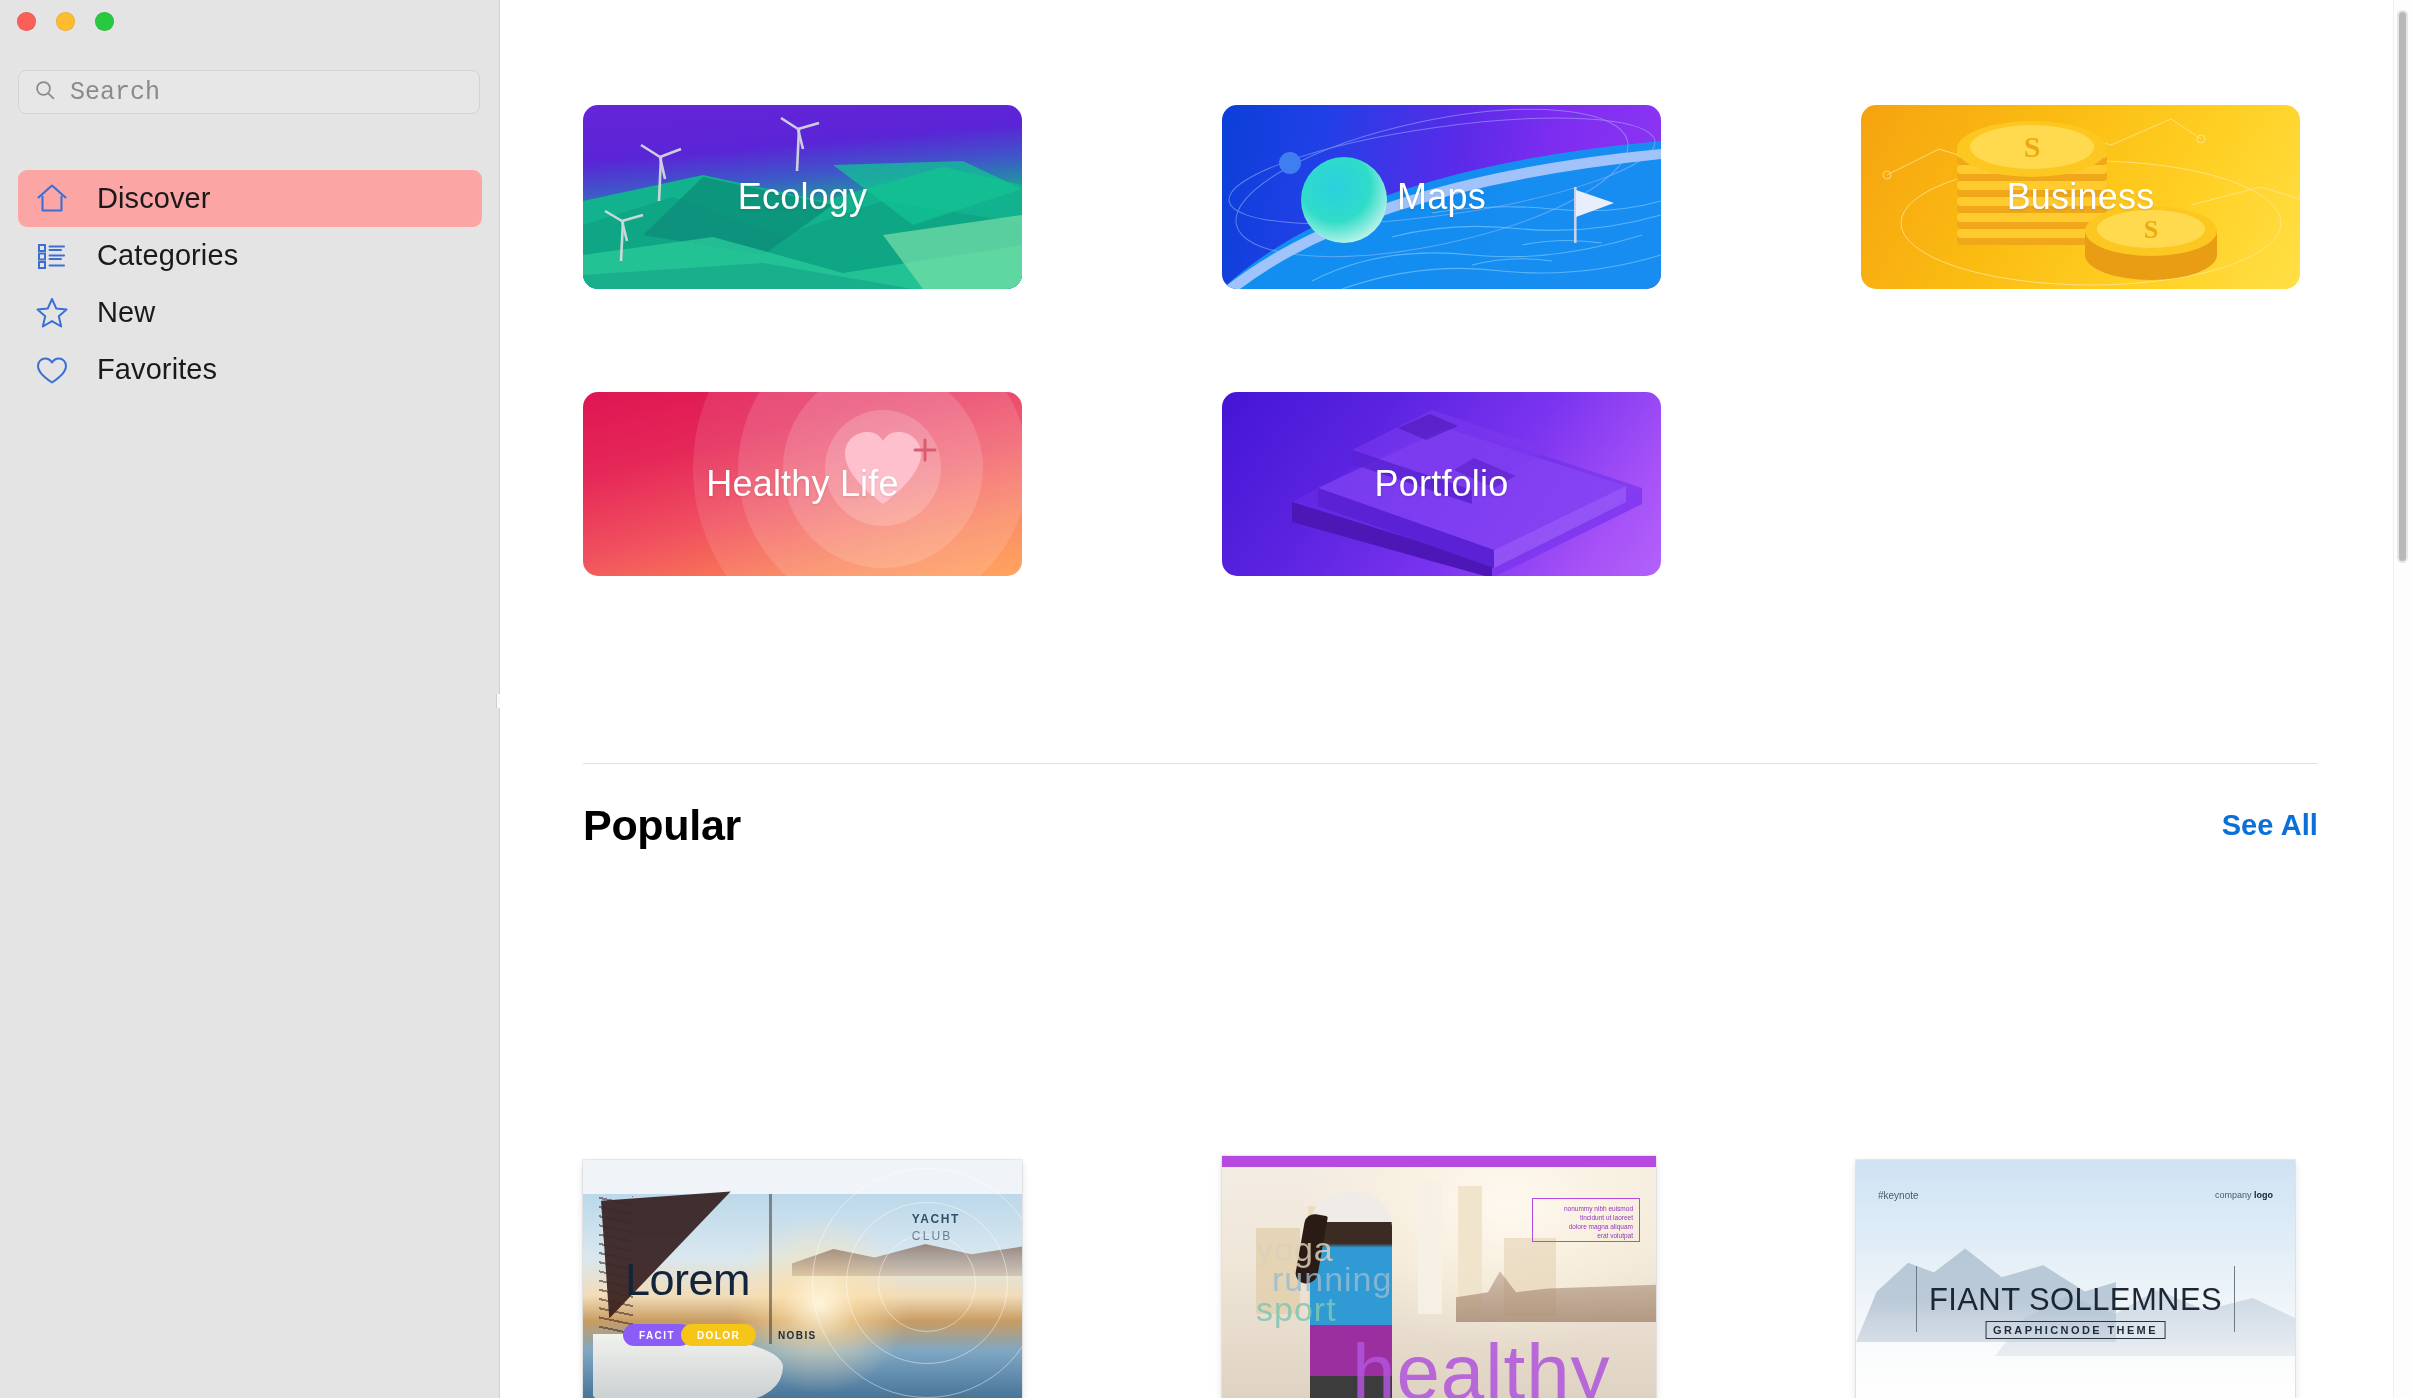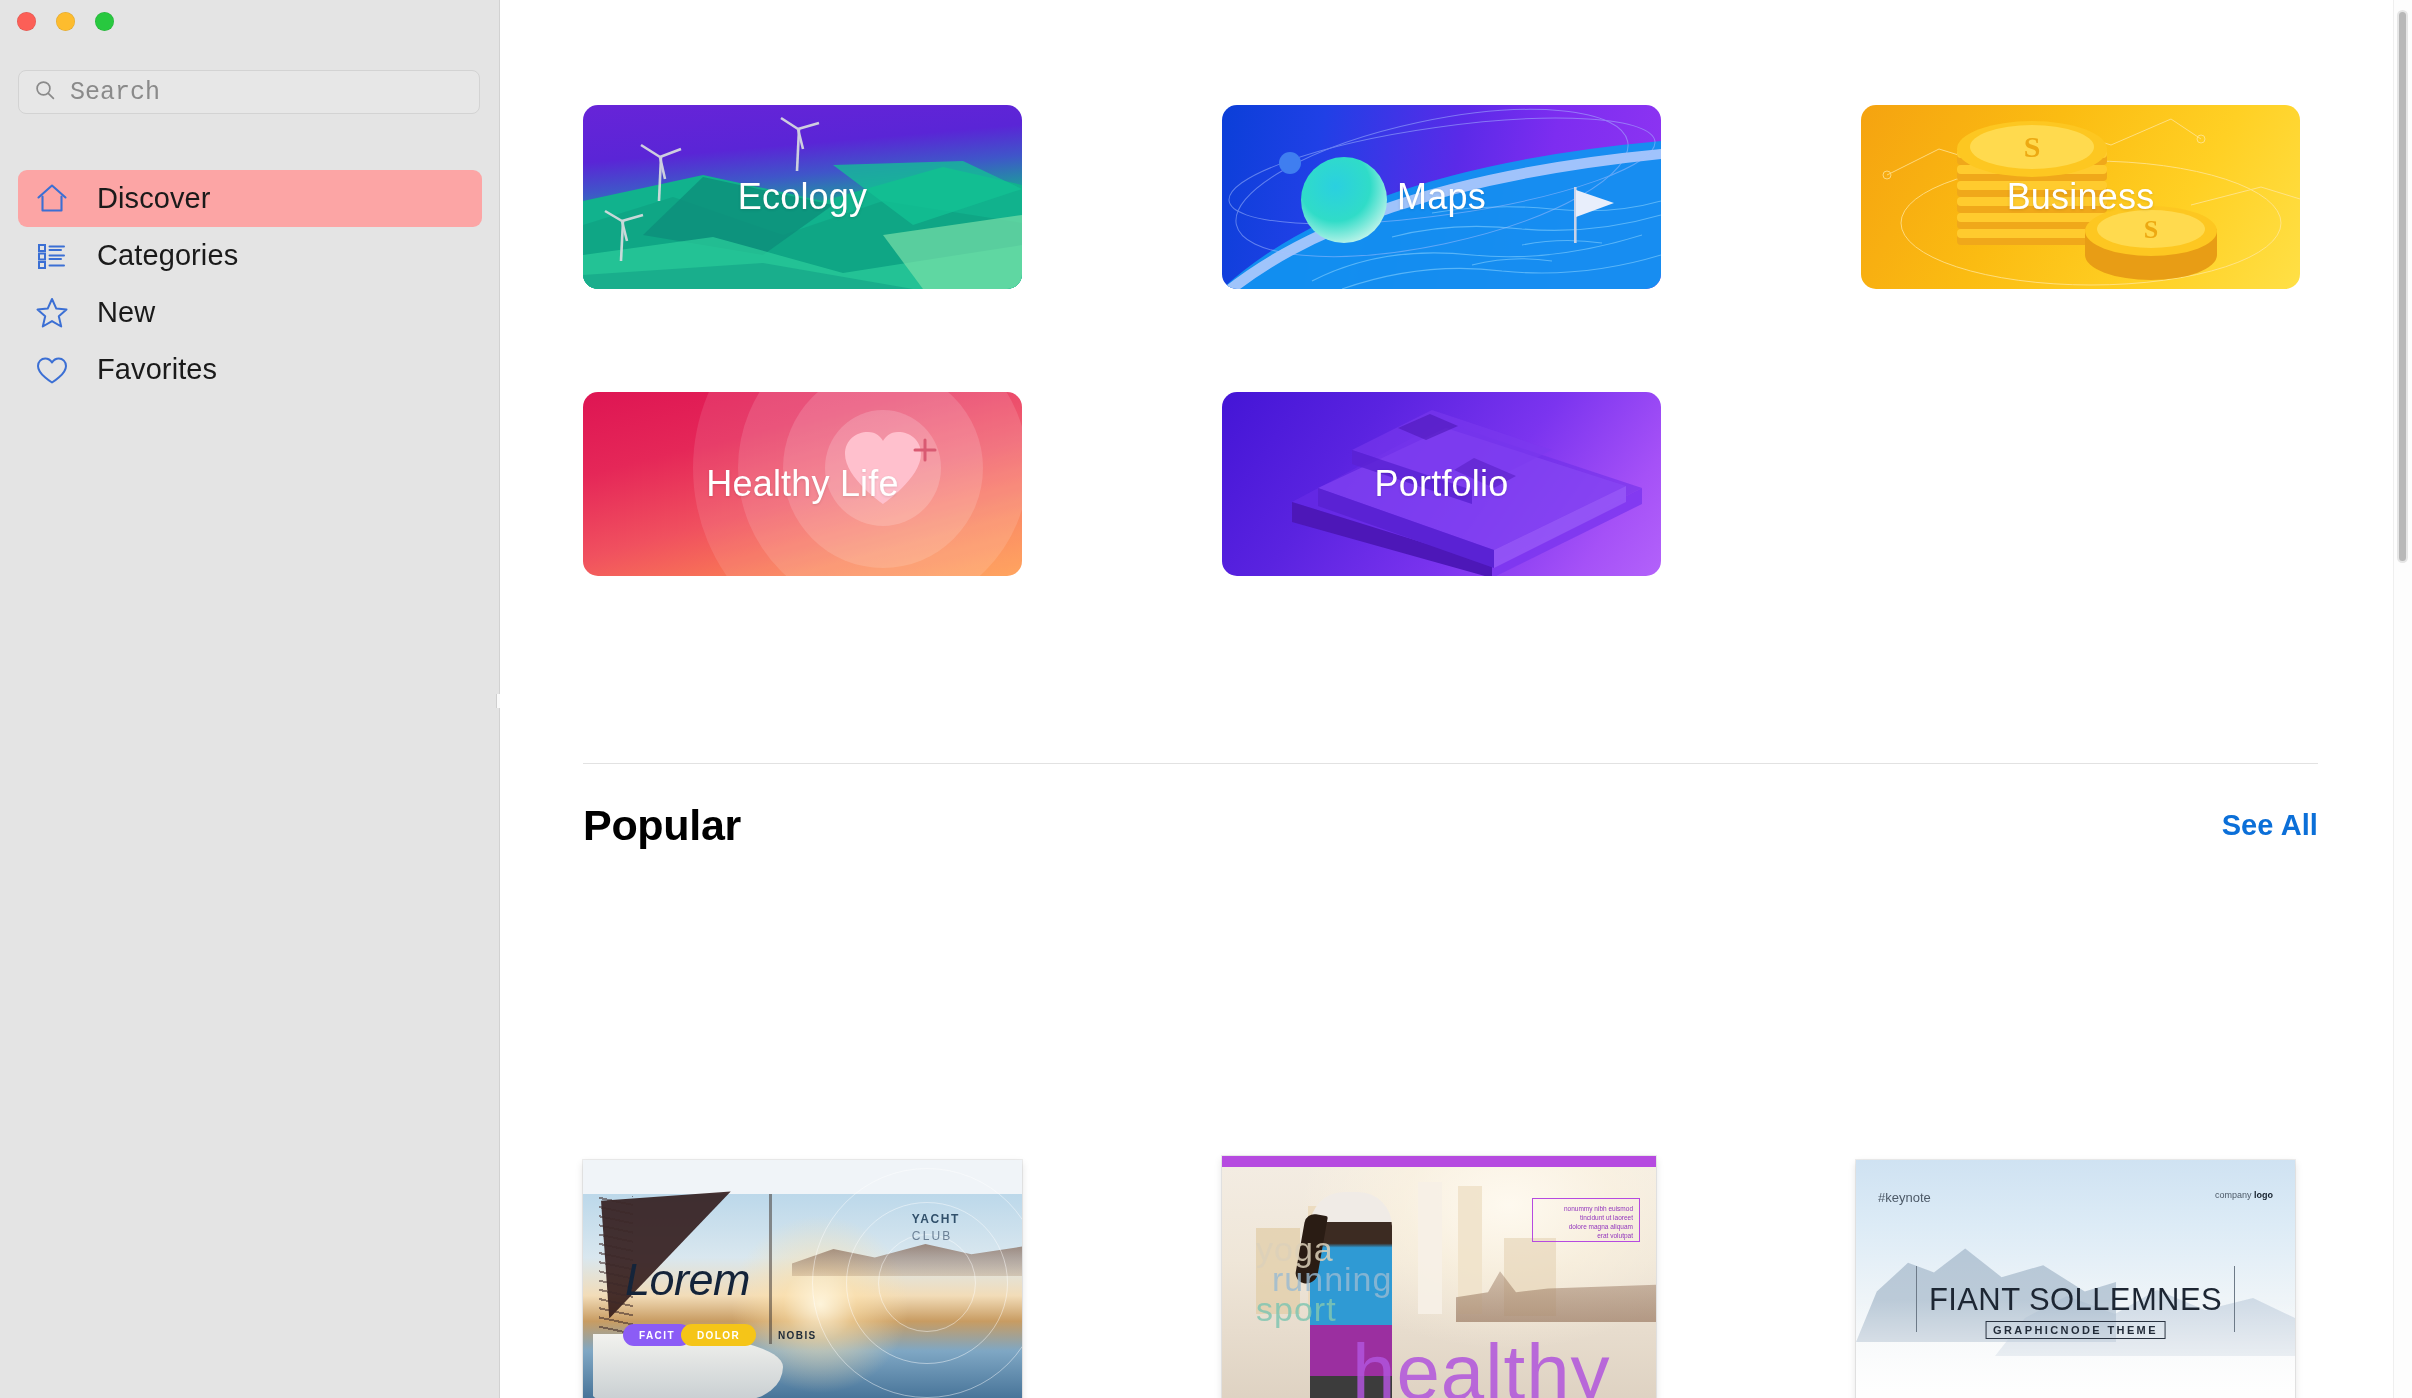--- a/index.html
+++ b/index.html
@@ -152,21 +152,21 @@
     position: absolute; left: 10px; bottom: 6px; width: 190px; height: 66px;
     background: linear-gradient(to bottom, #f2f2ee, #c9cfd2);
     border-radius: 0 90% 30% 10%/0 70% 70% 10%;
   }
   .yacht-ropes { position: absolute; left: 16px; top: 36px; width: 34px; height: 150px;
     background: repeating-linear-gradient(12deg, rgba(60,40,40,.55) 0 2px, transparent 2px 9px); }
   .yacht-land { position: absolute; right: 0; top: 74px; width: 230px; height: 42px;
     background: linear-gradient(to bottom, rgba(116,78,58,.75), rgba(150,110,80,.25)); clip-path: polygon(0 70%,18% 36%,36% 56%,58% 24%,78% 48%,100% 30%,100% 100%,0 100%); }
   .yacht-circles { position: absolute; right: -40px; top: 8px; width: 250px; height: 230px; }
   .yacht-circles span { position: absolute; border-radius: 50%; border: 1px solid rgba(255,255,255,.45); }
-  .yacht-text-title { position: absolute; left: 42px; top: 94px; font-size: 45px; color: #14243a; letter-spacing: -.5px; font-style: italic; }
+  .yacht-text-title { position: absolute; left: 42px; top: 94px; font-size: 45px; color: #14243a; letter-spacing: -.5px; }
   .yacht-kicker { position: absolute; right: 62px; top: 52px; text-align: left; }
   .yacht-k1 { font-size: 12px; font-weight: bold; color: #31506b; letter-spacing: 1.6px; }
   .yacht-k2 { font-size: 12px; color: #6c8196; letter-spacing: 2.2px; margin-top: 3px; }
   .yacht-pills { position: absolute; left: 40px; top: 164px; display: flex; align-items: center; }
   .pill { height: 22px; padding: 0 16px; border-radius: 11px; display: flex; align-items: center; font-size: 10px; font-weight: bold; letter-spacing: 1.4px; }
   .pill-blue { background: #8b5cf6; color: #fff; }
   .pill-yellow { background: #f5c518; color: #fff; margin-left: -10px; }
   .pill-white { background: transparent; color: #1e2a38; margin-left: 6px; }
 
   
@@ -212,21 +212,21 @@
   .mtn-1 { position: absolute; left: 0; top: 62px; width: 260px; height: 120px; background: rgba(146,168,190,.55);
     clip-path: polygon(0 100%, 8% 58%, 20% 34%, 30% 42%, 42% 22%, 56% 46%, 72% 36%, 88% 58%, 100% 50%, 100% 100%); }
   .mtn-2 { position: absolute; right: 0; top: 96px; width: 300px; height: 100px; background: rgba(164,184,204,.42);
     clip-path: polygon(0 100%, 10% 62%, 24% 40%, 40% 58%, 54% 34%, 70% 54%, 86% 42%, 100% 62%, 100% 100%); }
   .mtn-haze { position: absolute; left: 0; right: 0; top: 140px; height: 110px; background: linear-gradient(to bottom, rgba(255,255,255,0), rgba(255,255,255,.95)); }
   .kn-rule-l { position: absolute; left: 60px; top: 106px; width: 1px; height: 66px; background: #6d7a88; }
   .kn-rule-r { position: absolute; right: 60px; top: 106px; width: 1px; height: 66px; background: #6d7a88; }
   .kn-title { position: absolute; left: 0; right: 0; top: 122px; text-align: center; font-size: 31px; color: #1d2633; letter-spacing: .4px; }
   .kn-sub { position: absolute; left: 50%; transform: translateX(-50%); top: 161px;
     border: 1px solid #2a3341; padding: 2px 7px; font-size: 11px; font-weight: bold; color: #222b38; letter-spacing: 2.4px; }
-  .kn-tl { position: absolute; left: 22px; top: 30px; font-size: 13px; color: #4d5a68; }
+  .kn-tl { position: absolute; left: 22px; top: 30px; font-size: 10px; color: #4d5a68; }
   .kn-tr { position: absolute; right: 22px; top: 30px; font-size: 9px; color: #4d5a68; }
   .kn-tr b { color: #15202c; }
 
   
   .vscroll { position: absolute; right: 4px; top: 10px; width: 11px; height: 553px;
     background: #b8b8b8; border-radius: 6px; border: 2px solid rgba(255,255,255,.65); }
   .vscroll-track { position: absolute; right: 0; top: 0; width: 19px; height: 1398px; background: #fdfdfd; border-left: 1px solid #efefef; }
 </style>
 </head>
 <body>

